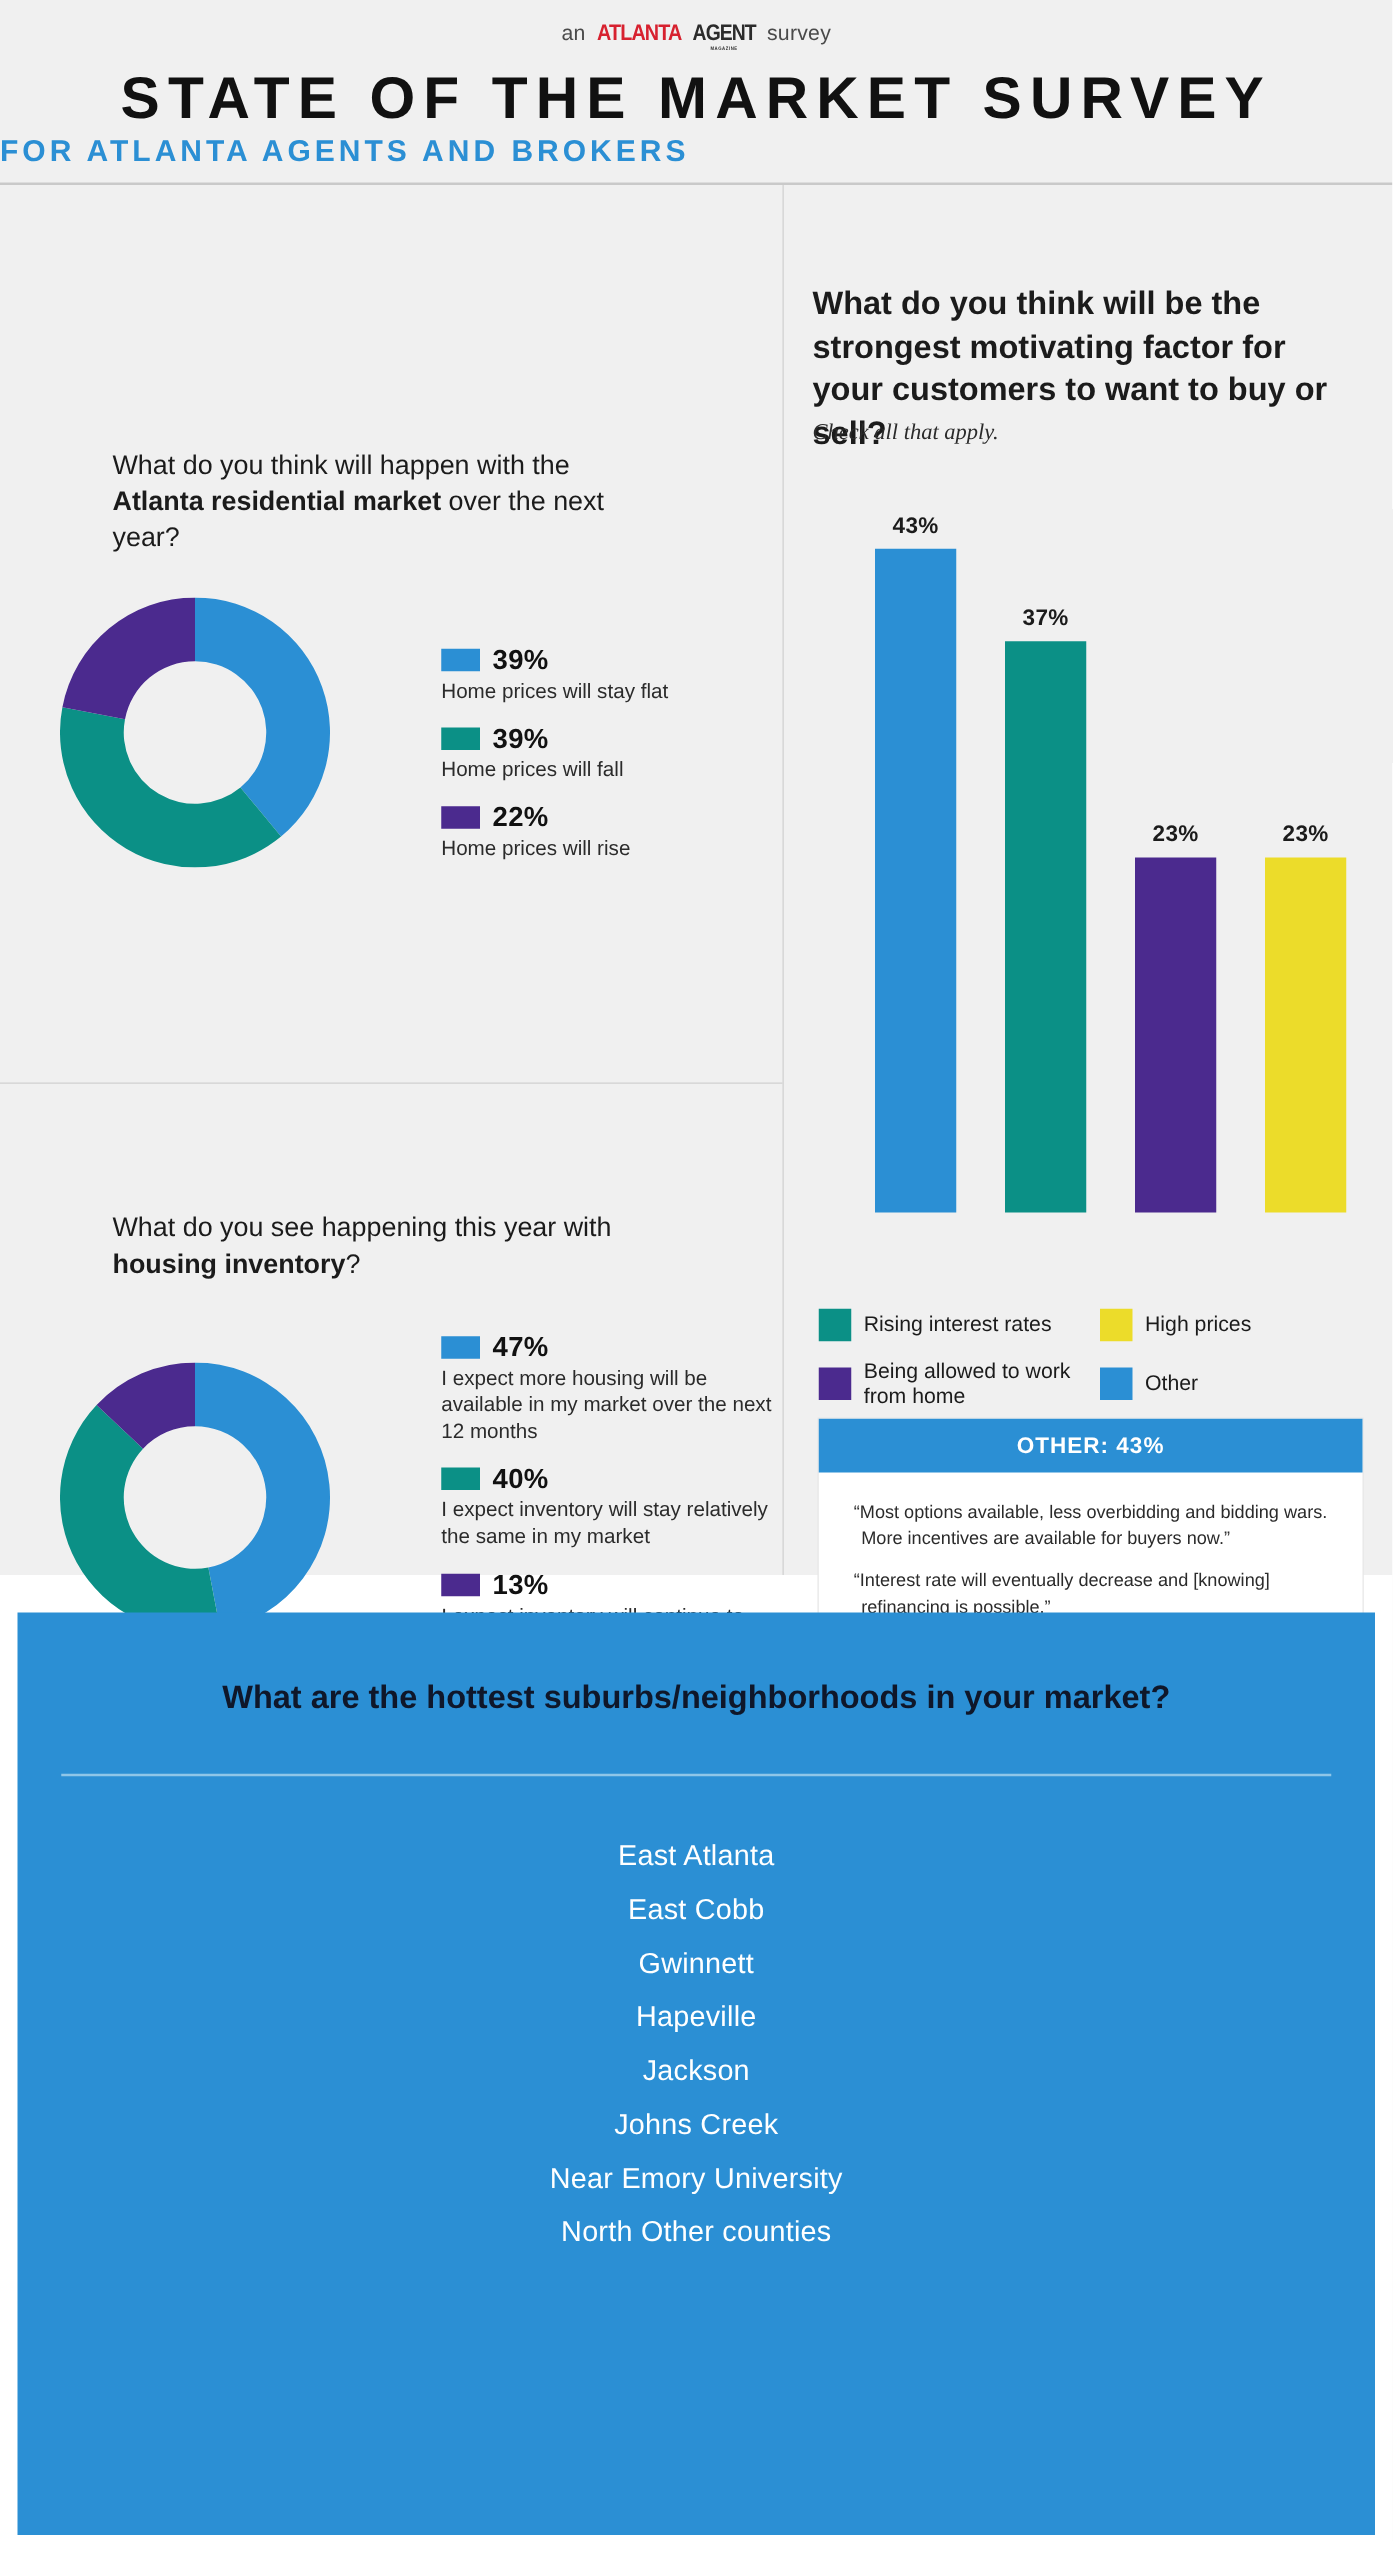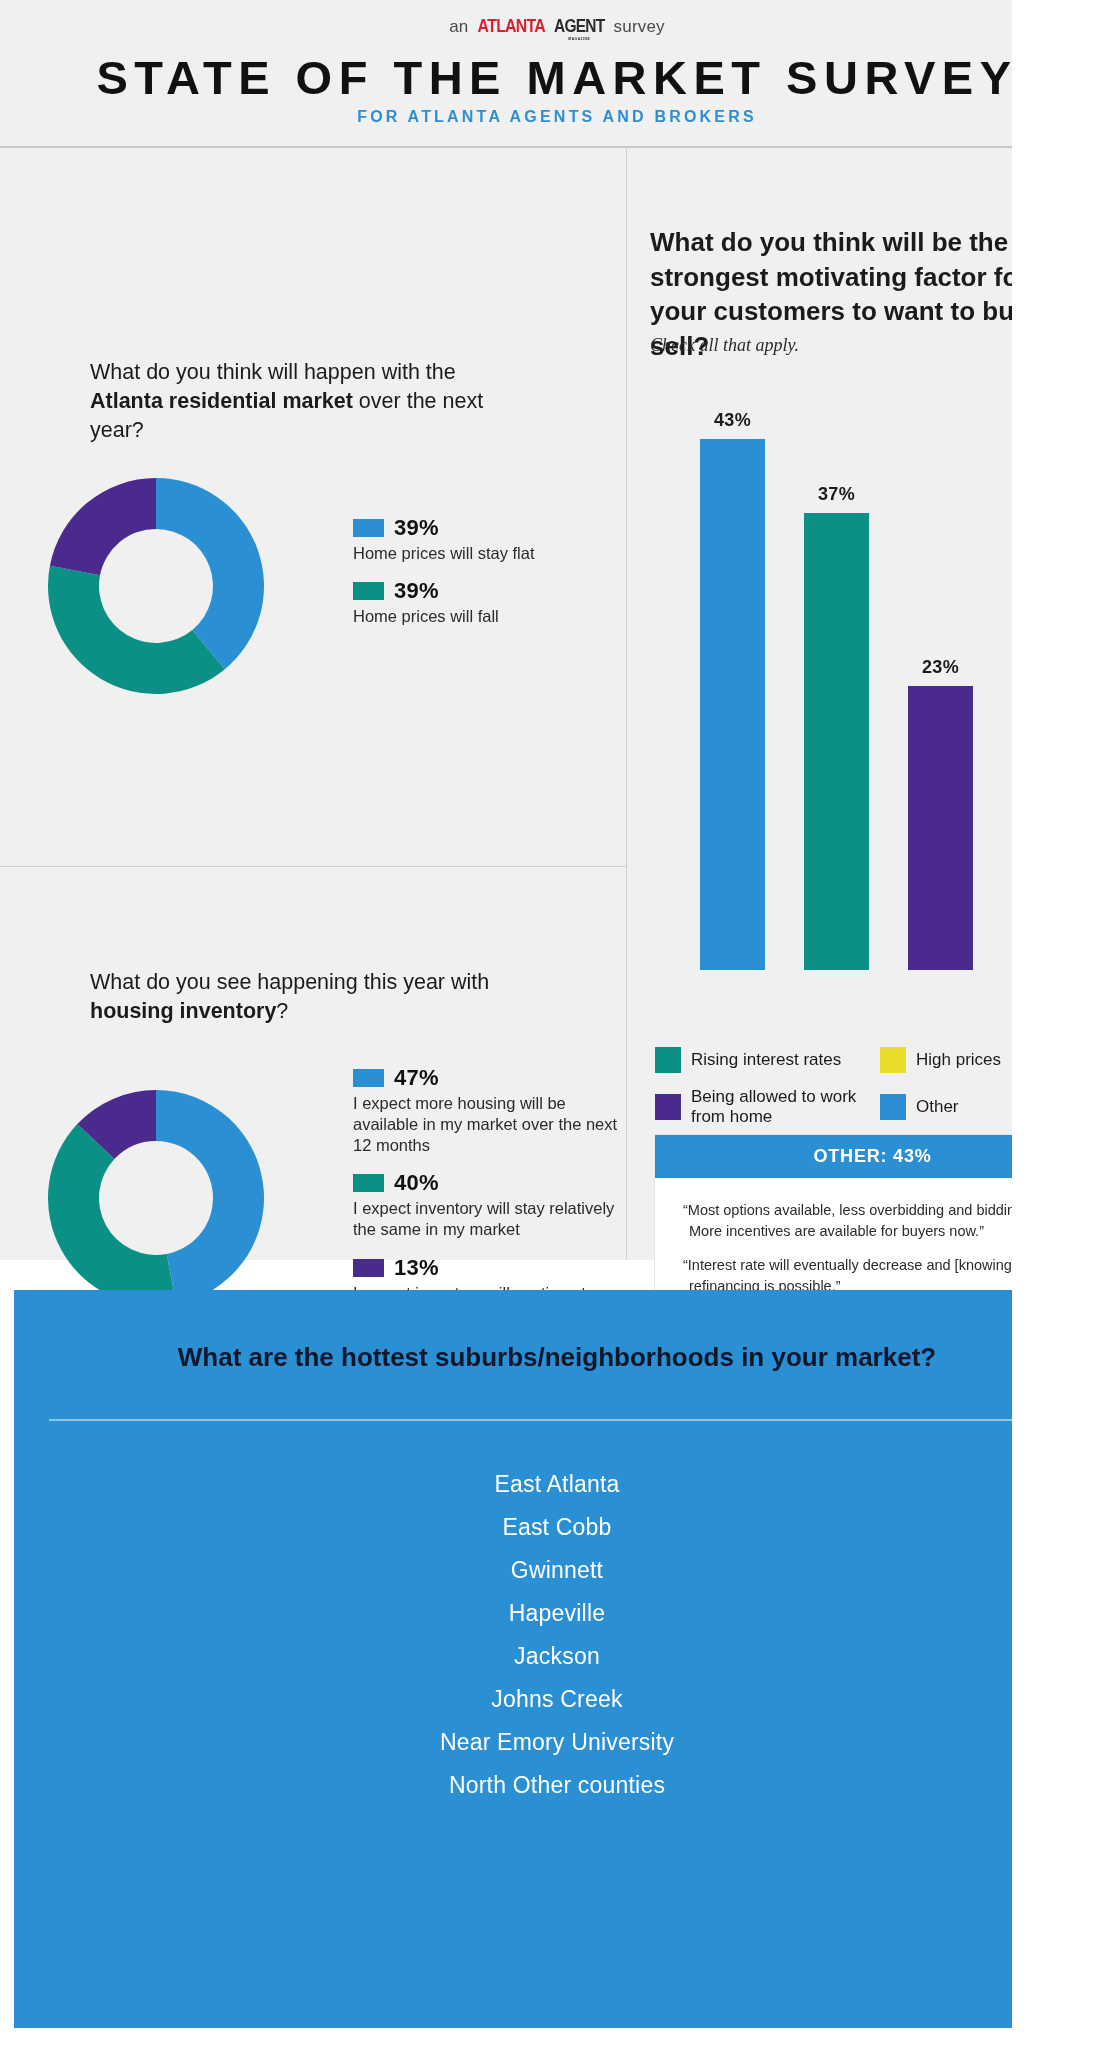--- a/index.html
+++ b/index.html
@@ -6,21 +6,21 @@
     margin: 0;
     padding: 0;
     background: #ffffff;
   }
   body {
     font-family: "Liberation Sans", sans-serif;
     -webkit-font-smoothing: antialiased;
   }
   .page {
     position: relative;
-    width: 1012px;
+    width: 1114px;
     height: 2048px;
     background: #ffffff;
     overflow: hidden;
   }
 
   
   .header {
     position: absolute;
     left: 0; top: 0;
     width: 1114px;
@@ -76,22 +76,22 @@
     font-size: 47px;
     font-weight: 800;
     color: #111111;
     letter-spacing: 6.5px;
     font-family: "Liberation Sans", sans-serif;
   }
   .sub-title {
     position: absolute;
     top: 108px;
     left: 0; right: 0;
-    text-align: center;
-    font-size: 16px;
+    text-align: left;
+    font-size: 24px;
     font-weight: 700;
     color: #2b8fd4;
     letter-spacing: 3.2px;
   }
 
   
   .body-area {
     position: absolute;
     left: 0; top: 148px;
     width: 1114px;
@@ -328,20 +328,27 @@
           <span class="legend-pct">39%</span>
         </div>
         <div class="legend-desc">Home prices will stay flat</div>
       </div>
       <div class="legend-row">
         <div class="legend-head">
           <span class="sw" style="background: rgb(11, 144, 134);"></span>
           <span class="legend-pct">39%</span>
         </div>
         <div class="legend-desc">Home prices will fall</div>
+      </div>
+      <div class="legend-row">
+        <div class="legend-head">
+          <span class="sw" style="background: rgb(75, 42, 142);"></span>
+          <span class="legend-pct">22%</span>
+        </div>
+        <div class="legend-desc">Home prices will rise</div>
       </div>
     </div>
 
   <div class="q-text q3">
     <span>What do you see happening this</span>
     <span>year with </span><b>housing inventory</b><span>?</span>
   </div>
 
   <div class="donut-wrap donut2">
     <svg viewBox="0 0 216 216" width="216" height="216">

